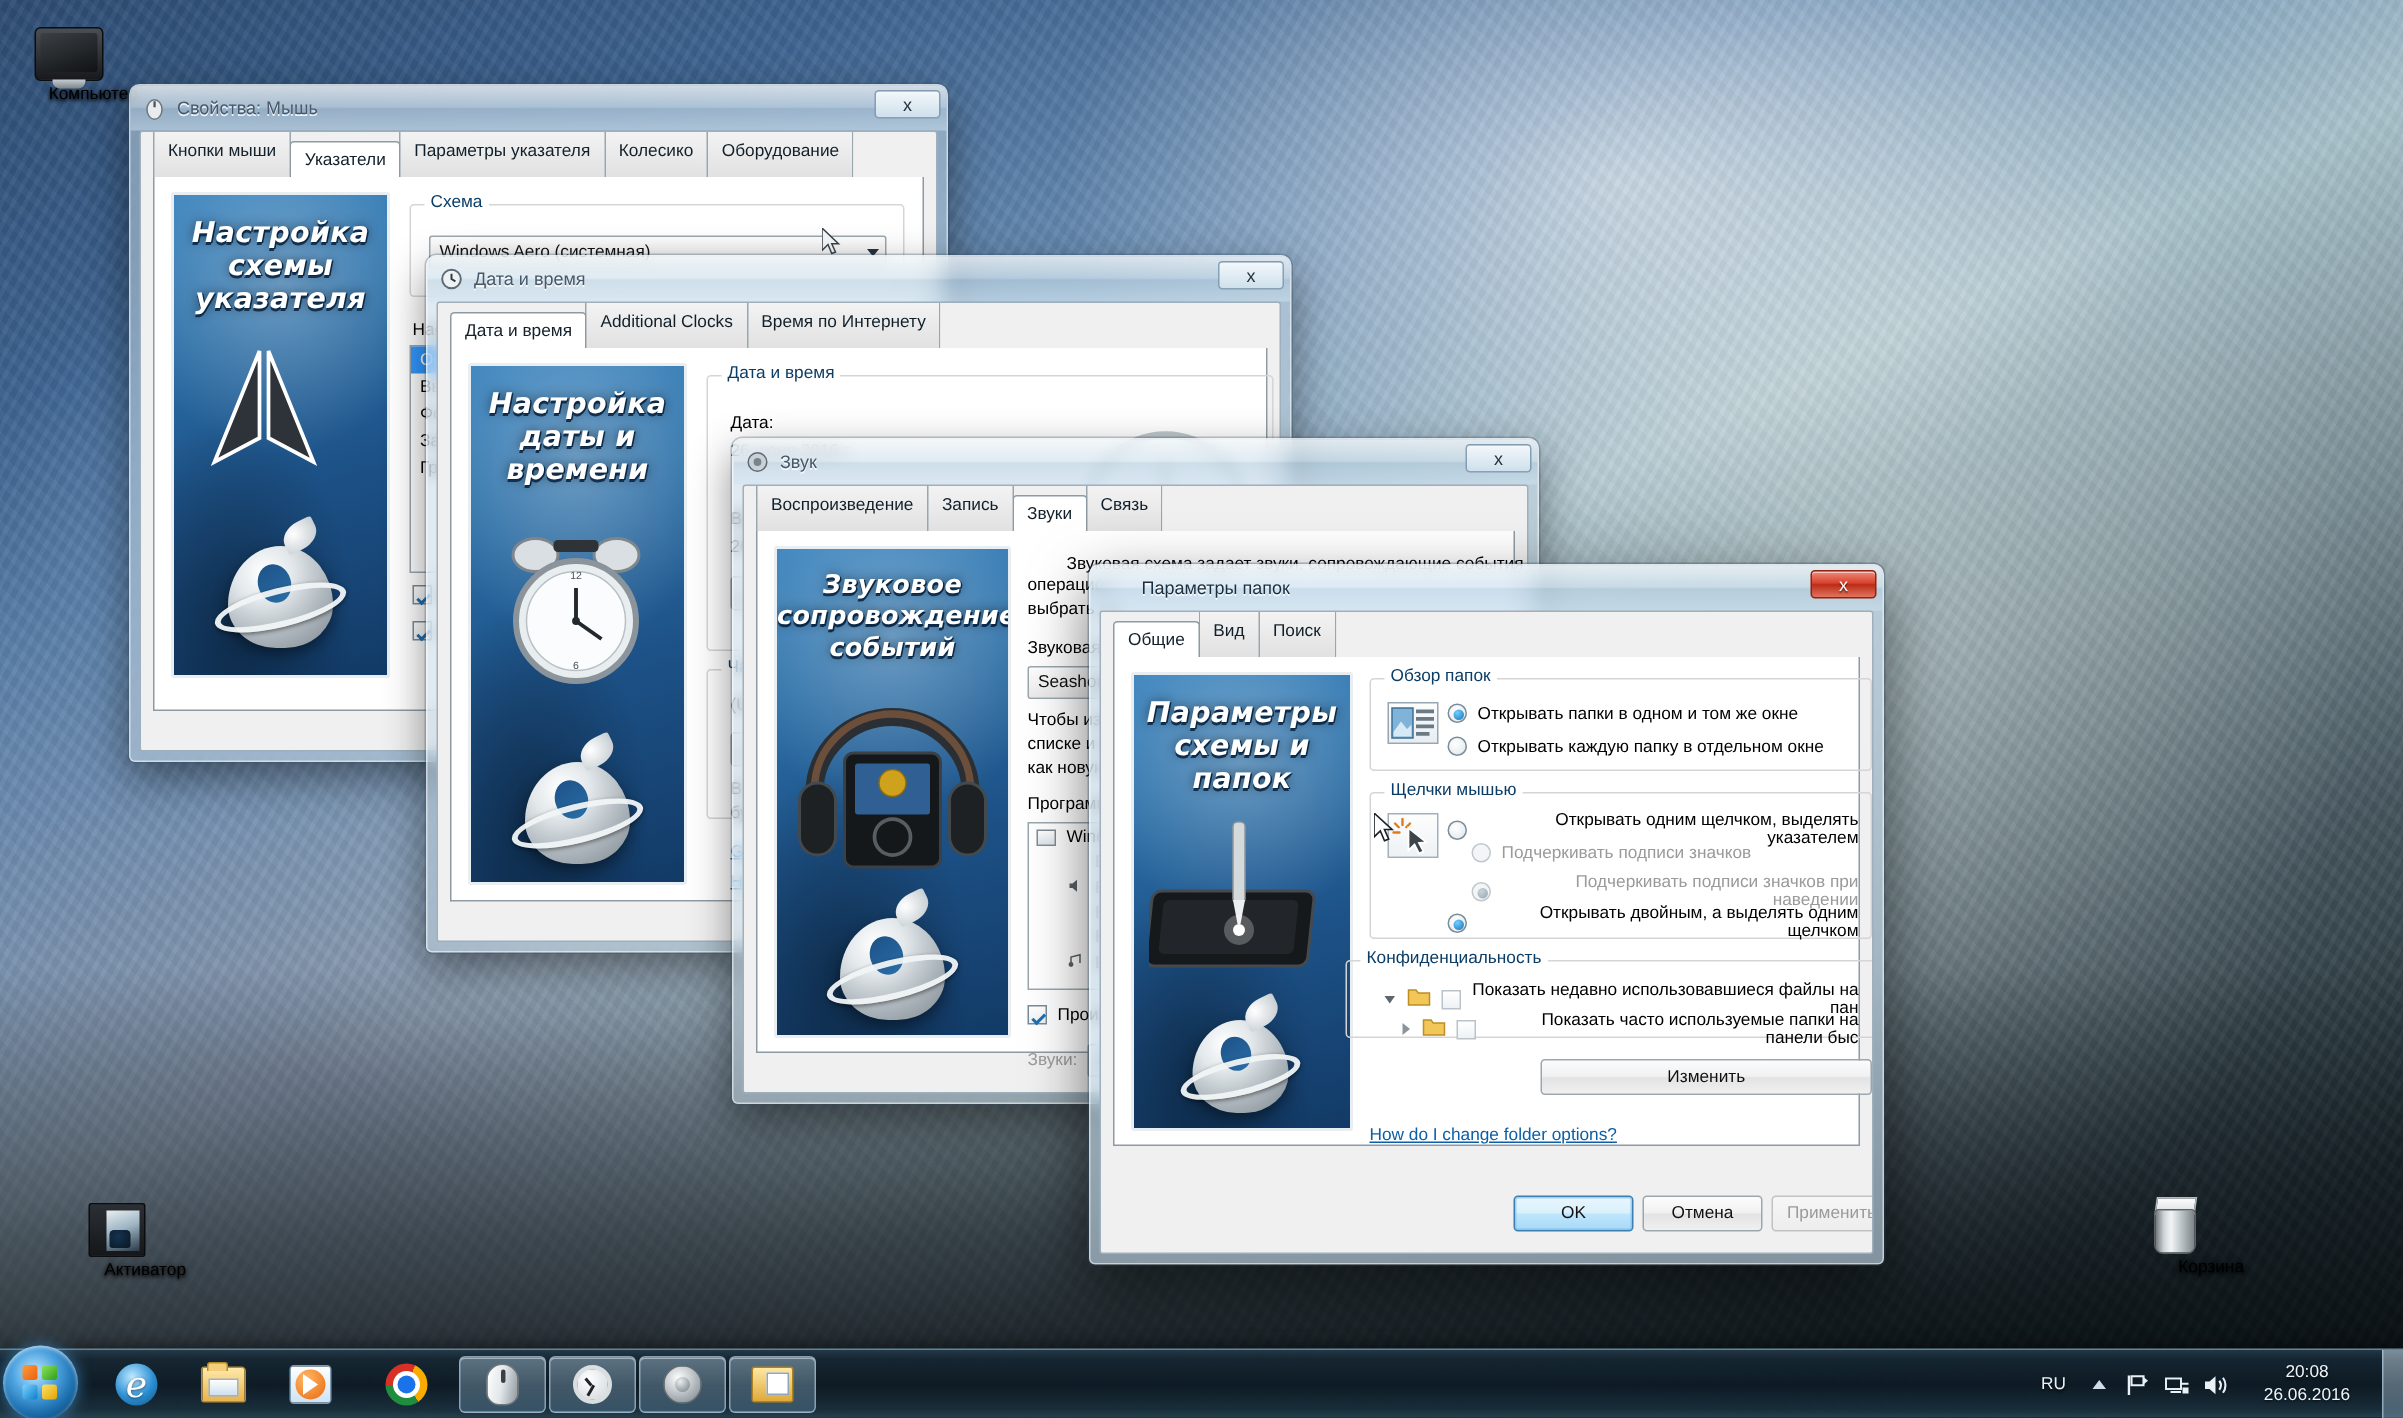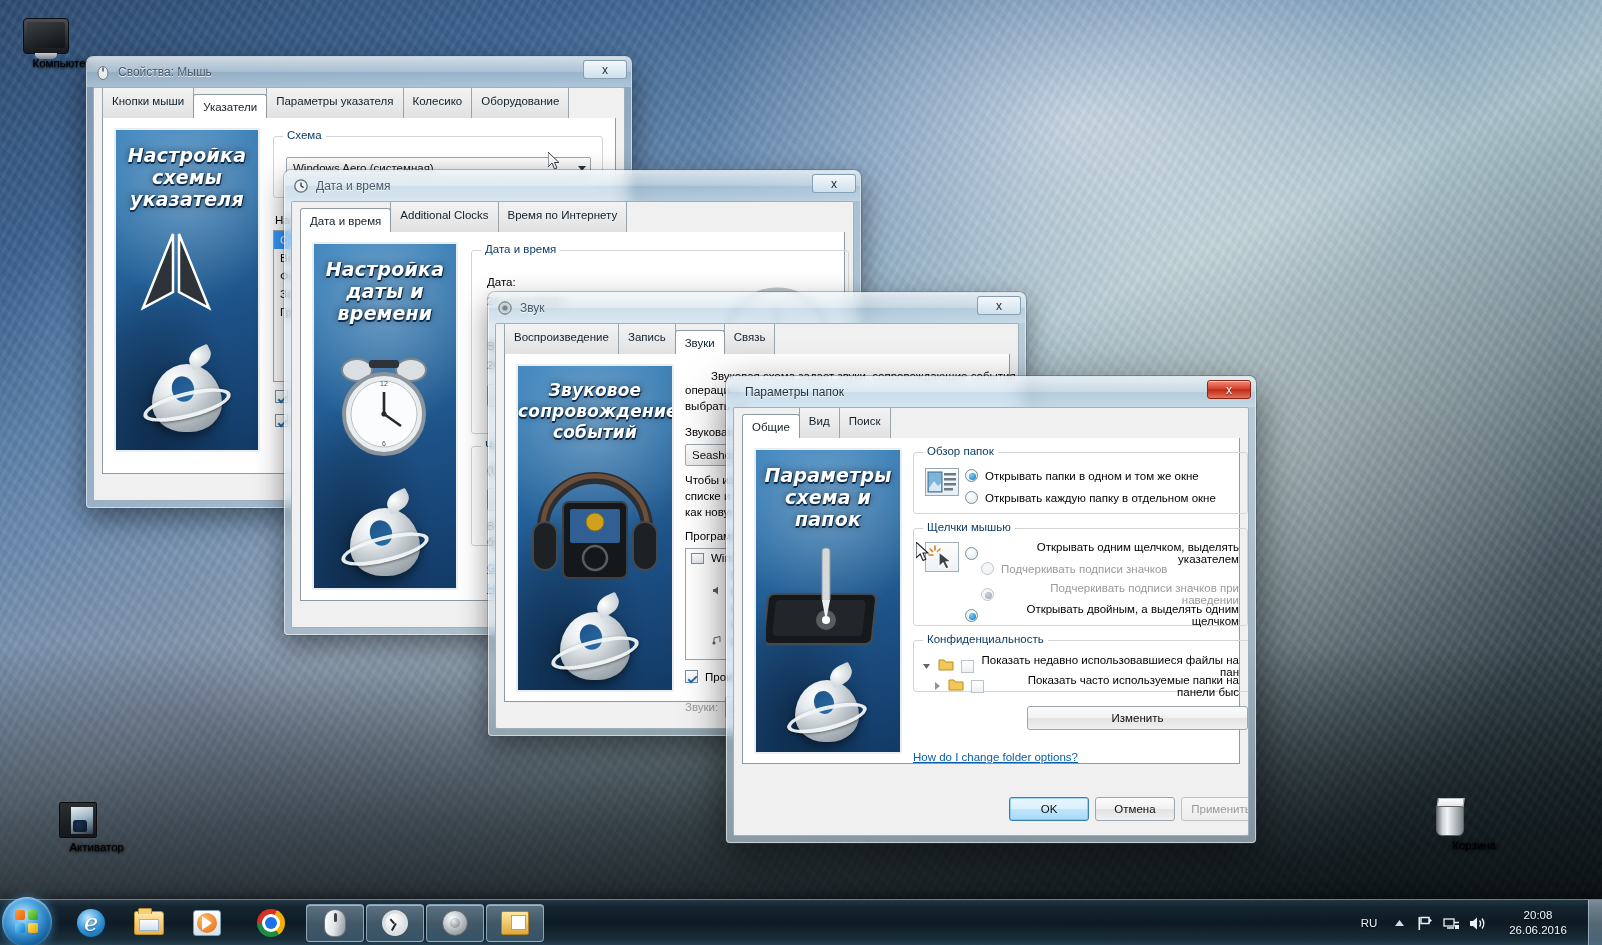--- a/index.html
+++ b/index.html
@@ -488,36 +488,36 @@
         <span class="combo" style="width:60px;height:22px;">
           <span>(Н</span>
         </span>
       </div>
     </div>
   </div>
 </div>
 
 <div class="win" style="left:726px; top:376px; width:530px; height:467px; z-index:40;">
   <div class="titlebar">
-    <span class="ttl" style="margin-left:10px;">Параметры папок</span>
+    <span class="ttl" style="margin-left:26px;">Параметры папок</span>
     <span class="btn-close red">x</span>
   </div>
   <div class="client" style="height:429px;">
     <div class="tabstrip">
       <div class="tab active">Общие</div>
       <div class="tab">Вид</div>
       <div class="tab">Поиск</div>
     </div>
     <div class="tabpage" style="height:326px;">
 
       <div class="banner" style="left:11px; top:10px; width:148px; height:306px;">
         <div class="banner-inner"></div>
         <div class="banner-ttl">
           <div>Параметры</div>
-          <div>схема и</div>
+          <div>схемы и</div>
           <div>папок</div>
         </div>
         <div style="position:absolute; left:50%; top:92px; transform:translateX(-50%);">
           <svg width="124" height="108" viewBox="0 0 124 108">
             <rect x="8" y="52" width="108" height="50" rx="6" fill="#16191c" stroke="#444b50" stroke-width="2" transform="skewX(-6)"></rect>
             <rect x="16" y="58" width="90" height="36" rx="4" fill="#22262a" transform="skewX(-6)"></rect>
             <rect x="56" y="6" width="8" height="54" rx="3" fill="#d4d9dc" stroke="#8e969b"></rect>
             <polygon points="56,58 64,58 61,74 59,74" fill="#eceff1"></polygon>
             <circle cx="60" cy="78" r="10" fill="rgba(255,255,255,.25)"></circle>
             <circle cx="60" cy="78" r="4" fill="#ffffff"></circle>
@@ -576,21 +576,21 @@
       </div>
       <div class="row" style="position:absolute; left:238px; top:144px;">
         <span class="radio dis on"></span>
         <span class="lbl dim">Подчеркивать подписи значков при наведении</span>
       </div>
       <div class="row" style="position:absolute; left:222px; top:165px;">
         <span class="radio on"></span>
         <span class="lbl">Открывать двойным, а выделять одним щелчком</span>
       </div>
 
-      <div class="grp" style="left:170px; top:202px; width:397px; height:52px;">
+      <div class="grp" style="left:154px; top:202px; width:397px; height:52px;">
         <span class="cap">Конфиденциальность</span>
       </div>
       <div class="row" style="position:absolute; left:180px; top:216px;">
         <span>
           <svg width="8" height="8" viewBox="0 0 8 8">
               <polygon points="0,2 7,2 3.5,7" fill="#5d666c"></polygon>
             </svg>
         </span>
         <span>
           <svg width="16" height="13" viewBox="0 0 16 13">

